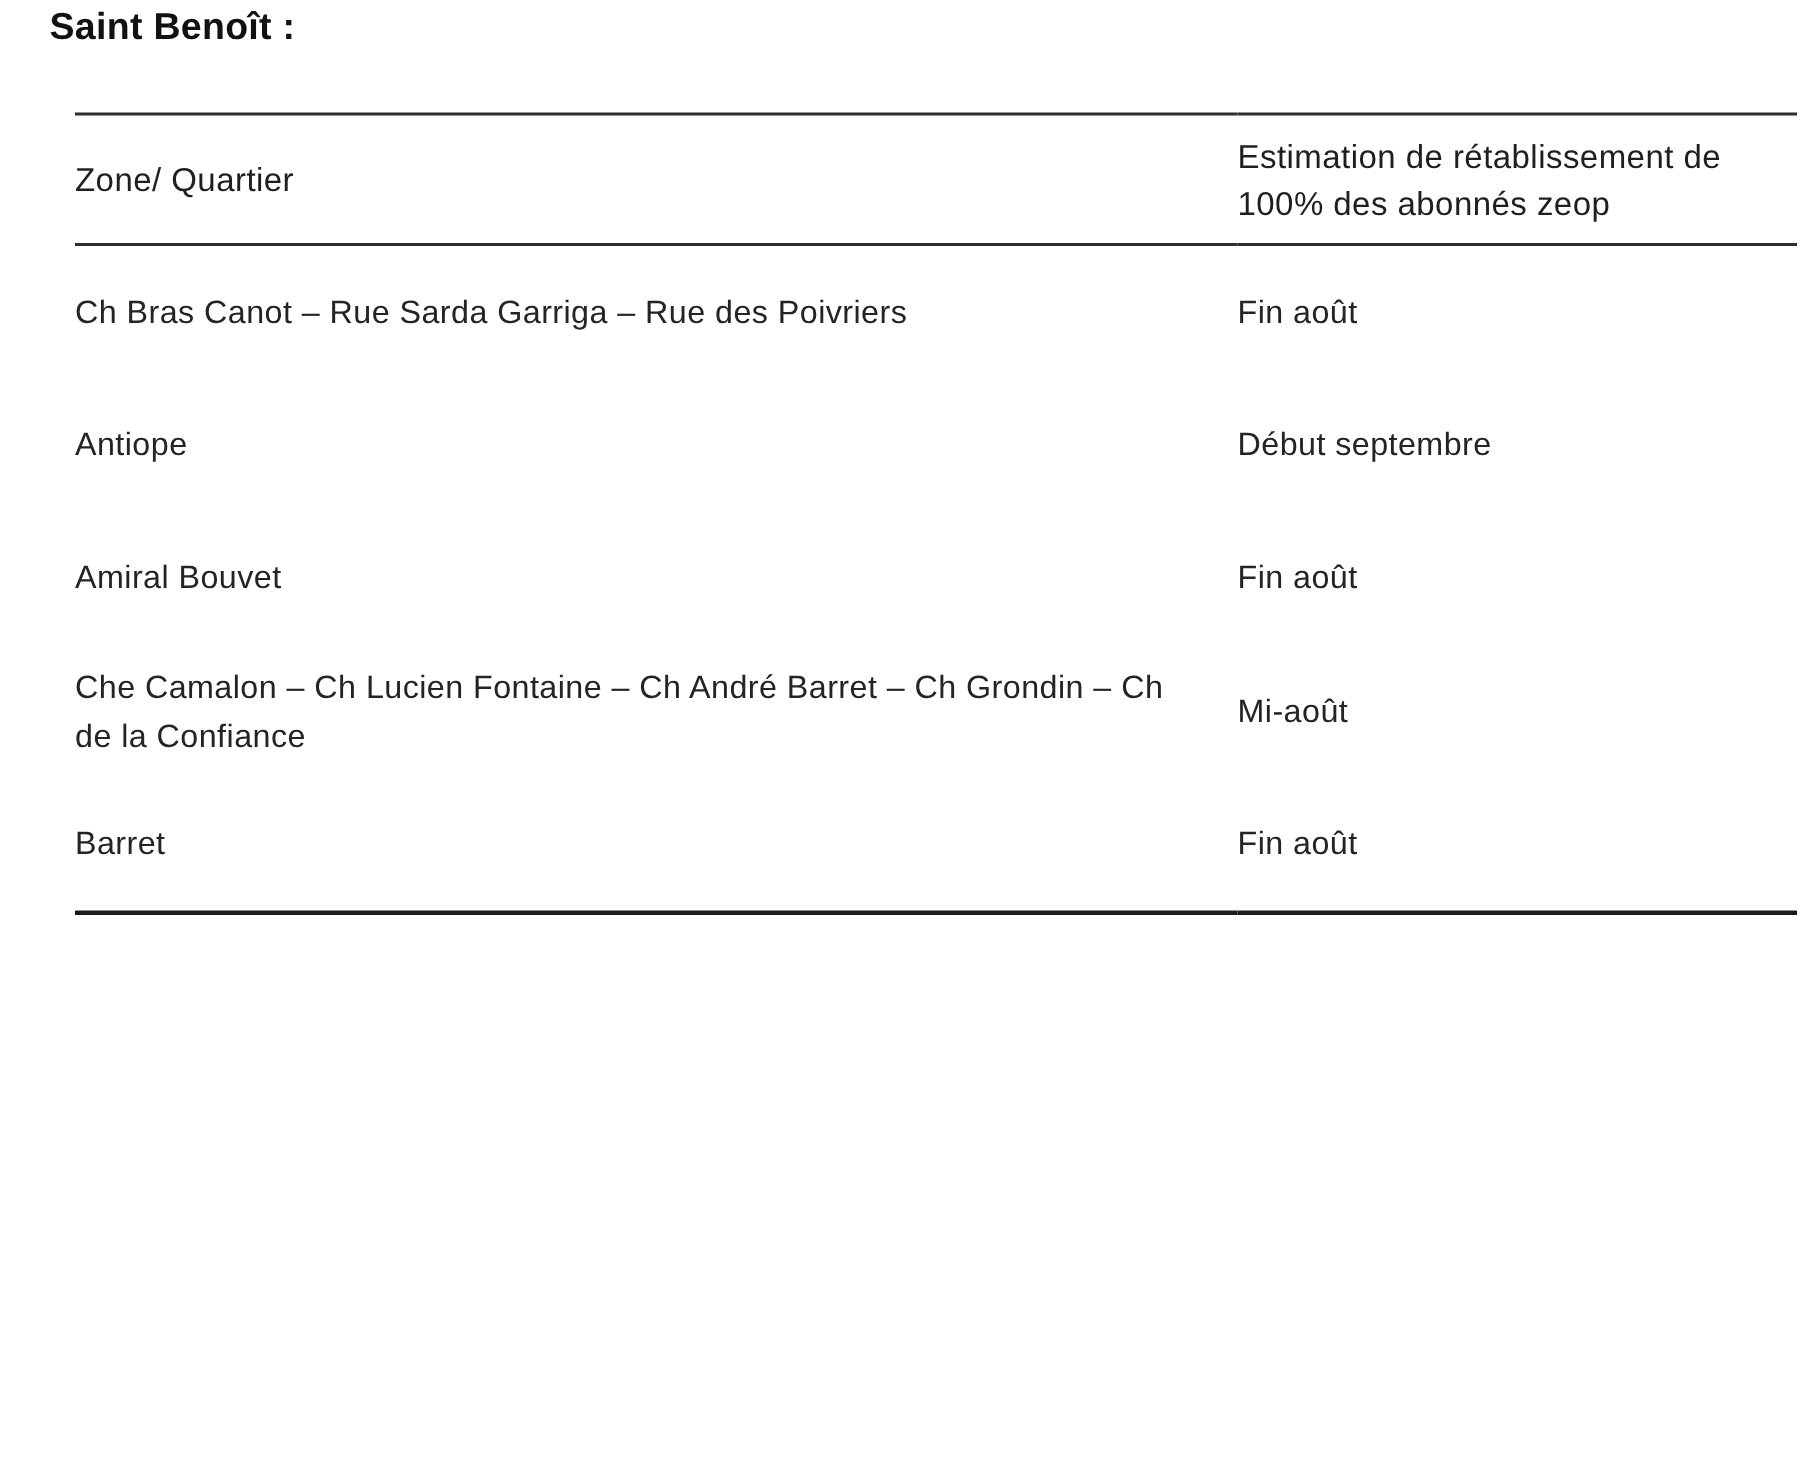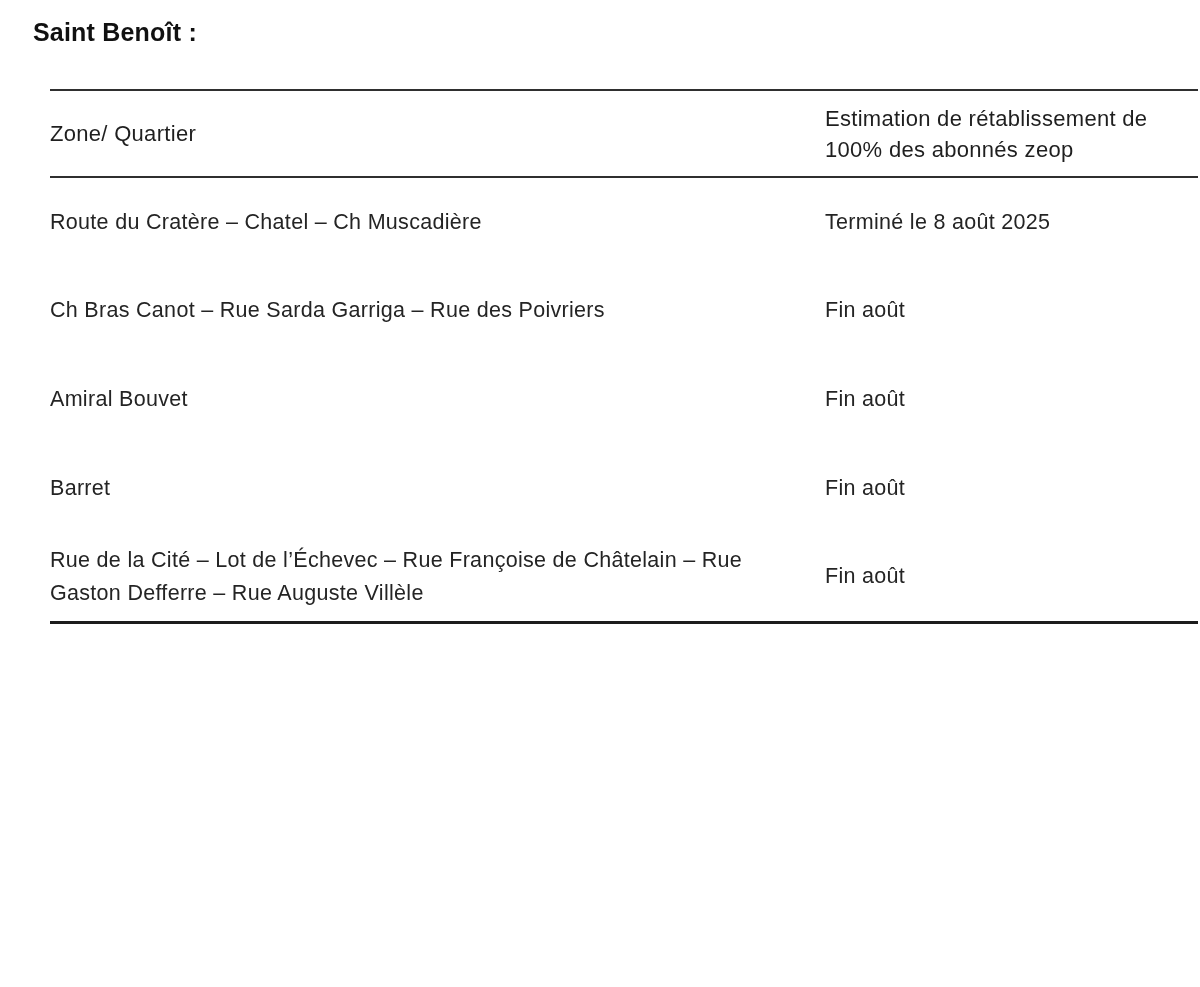--- a/index.html
+++ b/index.html
@@ -7,21 +7,21 @@
     width: 1200px;
     height: 987px;
     background: #ffffff;
     font-family: "Liberation Sans", sans-serif;
     color: #2b2b2b;
     overflow: hidden;
   }
   .page {
     width: 1200px;
     height: 882px;
-    padding: 18px 19px 0 33px;
+    padding: 4px 19px 0 33px;
   }
   .doc-title {
     font-size: 25px;
     font-weight: 700;
     color: #111111;
     letter-spacing: 0.2px;
     margin-bottom: 42px;
   }
   table.restore-table {
     width: 1148px;
@@ -67,34 +67,34 @@
       <col class="col-estimate">
     </colgroup>
     <thead>
       <tr>
         <th class="zone-head">Zone/ Quartier</th>
         <th>Estimation de rétablissement de 100% des abonnés zeop</th>
       </tr>
     </thead>
     <tbody>
       <tr>
-        <td class="zone-cell">Route du Cratère – Chatel – Ch Muscadière</td>
-        <td>Terminé le 8 août 2025</td>
+        <td class="zone-cell">Ch Bras Canot – Rue Sarda Garriga – Rue des Poivriers</td>
+        <td>Fin août</td>
       </tr>
       <tr>
-        <td class="zone-cell">Ch Bras Canot – Rue Sarda Garriga – Rue des Poivriers</td>
-        <td>Fin août</td>
+        <td class="zone-cell">Antiope</td>
+        <td>Début septembre</td>
       </tr>
       <tr>
         <td class="zone-cell">Amiral Bouvet</td>
         <td>Fin août</td>
       </tr>
       <tr>
-        <td class="zone-cell">Barret</td>
-        <td>Fin août</td>
+        <td class="zone-cell">Che Camalon – Ch Lucien Fontaine – Ch André Barret – Ch Grondin – Ch de la Confiance</td>
+        <td>Mi-août</td>
       </tr>
       <tr>
-        <td class="zone-cell">Rue de la Cité – Lot de l’Échevec – Rue Françoise de Châtelain – Rue Gaston Defferre – Rue Auguste Villèle</td>
+        <td class="zone-cell">Barret</td>
         <td>Fin août</td>
       </tr>
     </tbody>
   </table>
 </div>
 
 </body></html>

